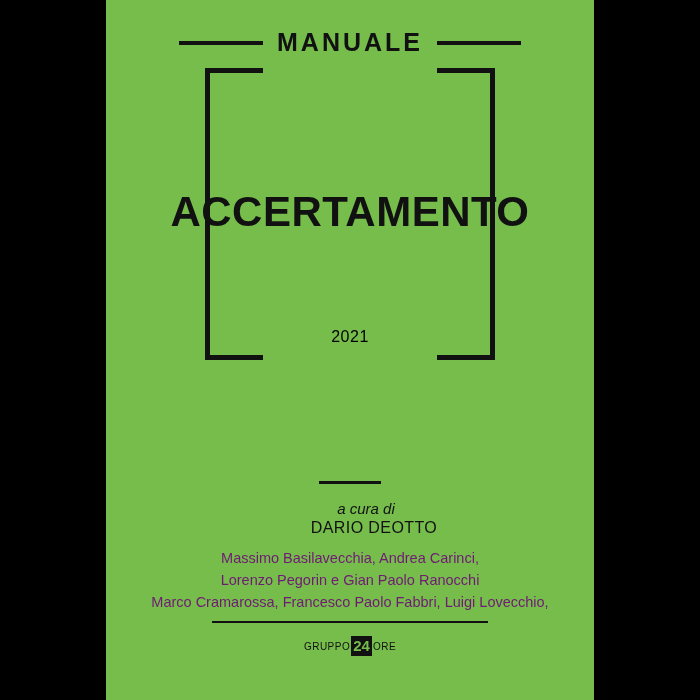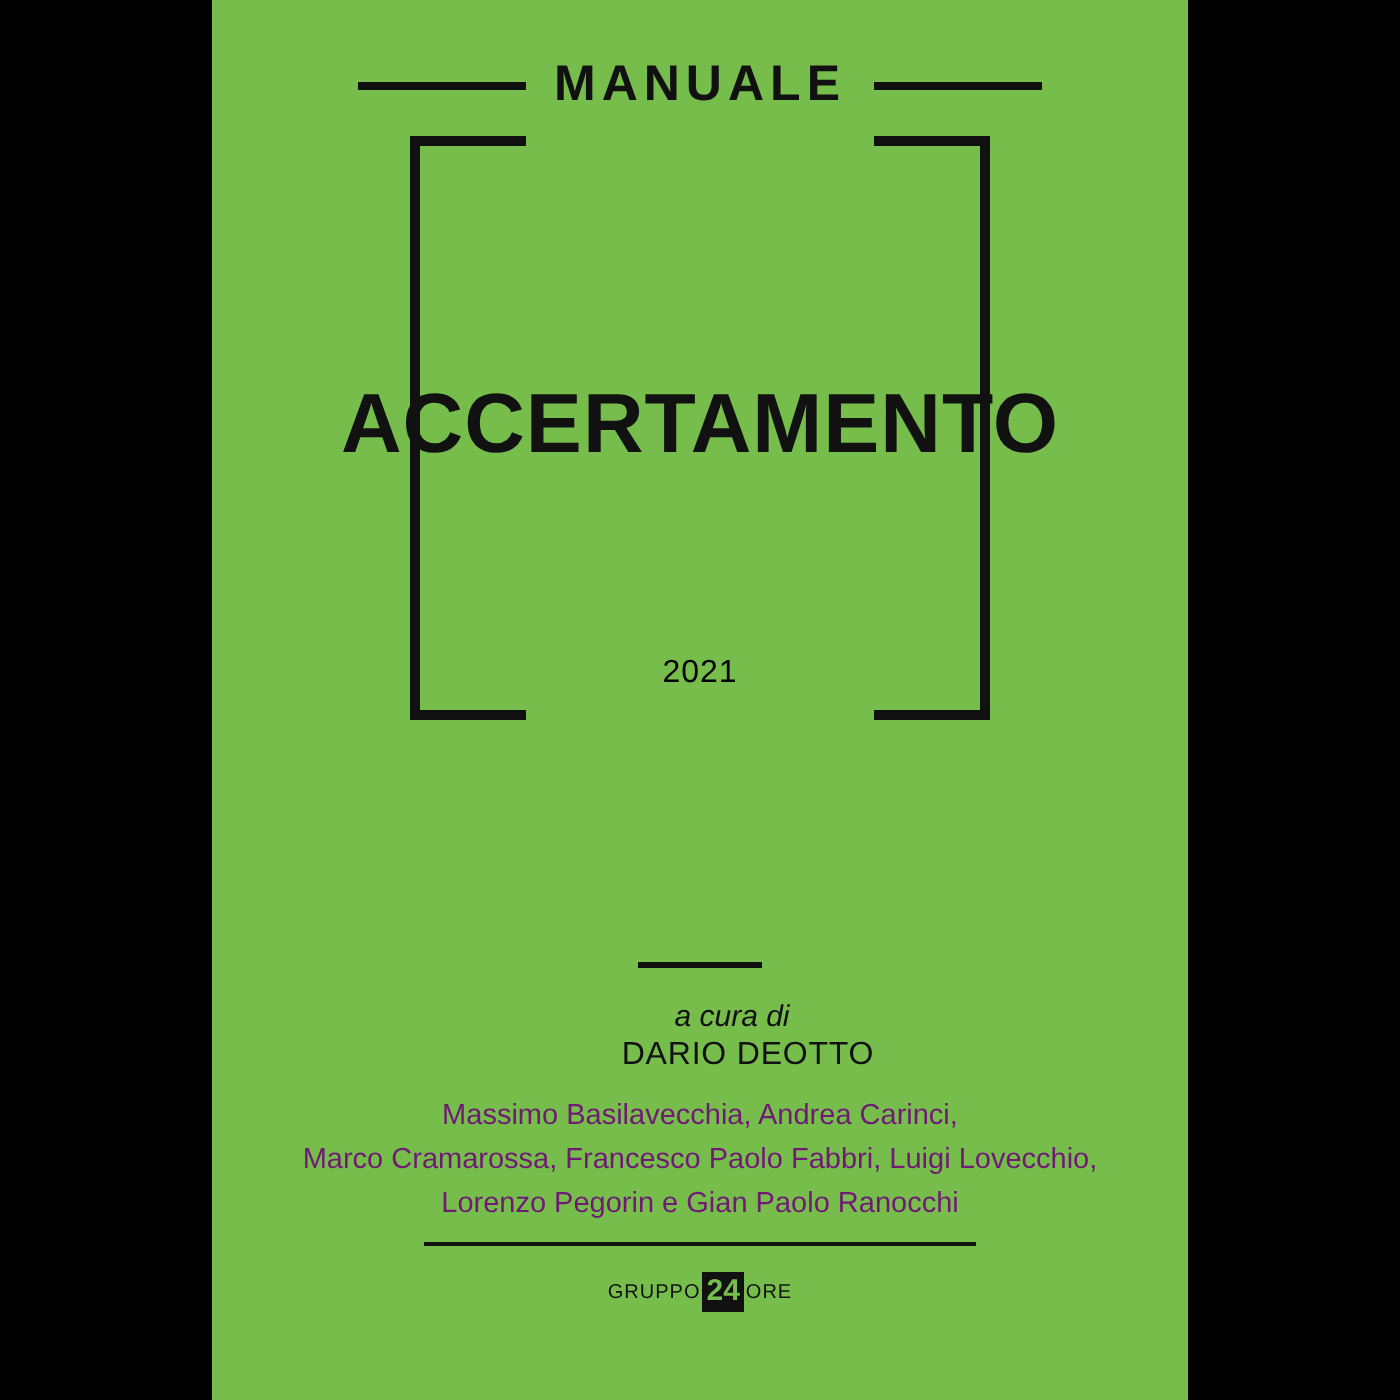--- a/index.html
+++ b/index.html
@@ -211,22 +211,22 @@
     </div>
 
     <div class="year">2021</div>
 
     <div class="editor-rule"></div>
     <div class="a-cura">a cura di</div>
     <div class="editor-name">DARIO DEOTTO</div>
 
     <div class="authors">
       <div>Massimo Basilavecchia, Andrea Carinci,</div>
+      <div>Lorenzo Pegorin e Gian Paolo Ranocchi</div>
       <div>Marco Cramarossa, Francesco Paolo Fabbri, Luigi Lovecchio,</div>
-      <div>Lorenzo Pegorin e Gian Paolo Ranocchi</div>
     </div>
 
     <div class="bottom-rule"></div>
 
     <div class="logo">
       <span class="logo-word">GRUPPO</span>
       <span class="logo-mark">24</span>
       <span class="logo-word">ORE</span>
     </div>
 

